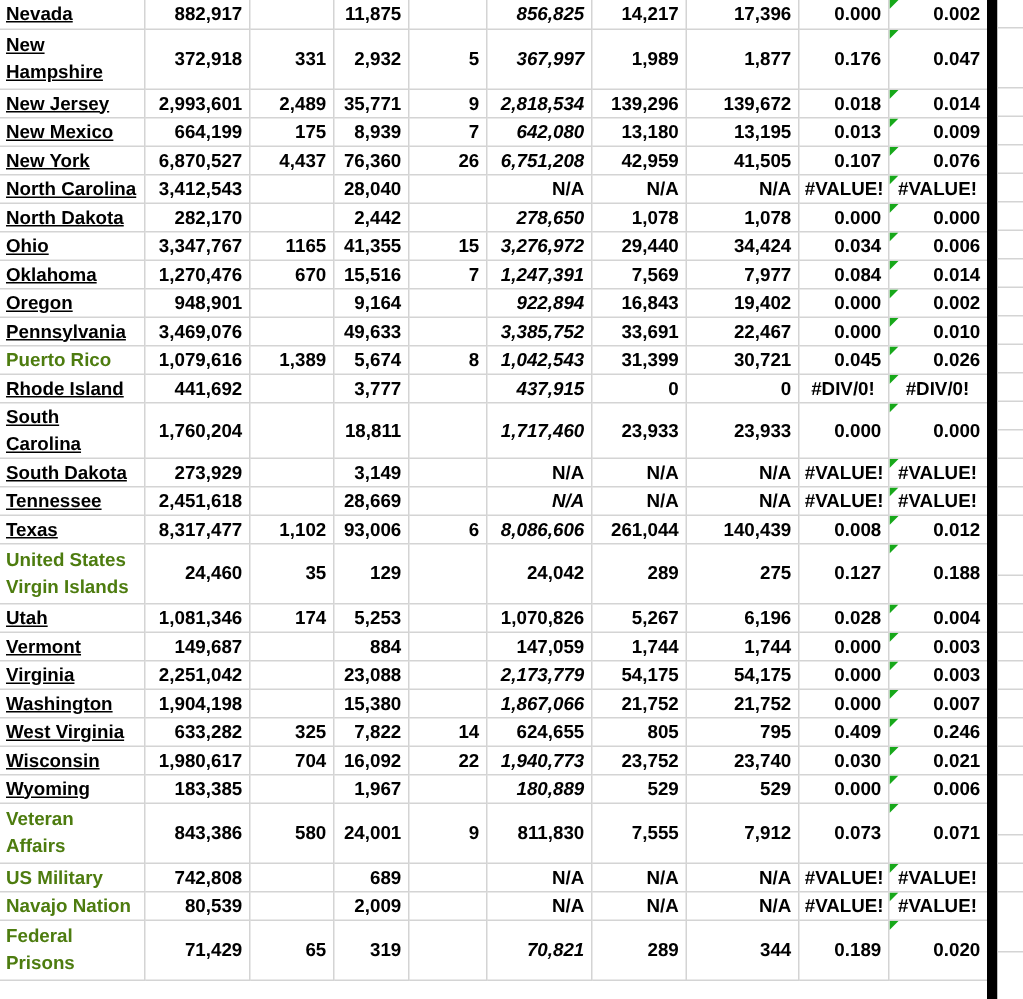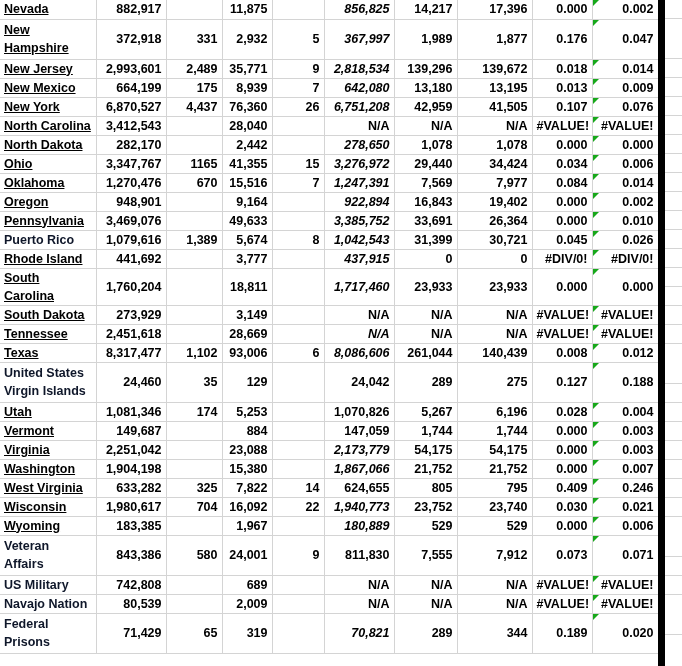--- a/index.html
+++ b/index.html
@@ -53,28 +53,28 @@
     font-weight: bold;
     padding-left: 2px;
     padding-right: 2px;
   }
   td.label span.link {
     text-decoration: underline;
     color: #000000;
   }
   td.label span.plain {
     text-decoration: none;
-    color: #0f172a;
+    color: #4d7c0f;
   }
   td.num {
     text-align: right;
     font-weight: bold;
   }
   td.num.ital { font-style: italic; }
-  td.err { text-align: right; font-weight: bold; margin-left: 18px; }
+  td.err { text-align: center; font-weight: bold; margin-left: 18px; }
 
   
   td.flag {
     position: relative;
   }
   td.flag::before {
     content: "";
     position: absolute;
     top: 0;
     left: 0;
@@ -247,21 +247,21 @@
           <td class="num flag">0.002</td>
         </tr>
         <tr style="height: 19px;">
           <td class="label"><span class="link">Pennsylvania</span></td>
           <td class="num">3,469,076</td>
           <td class="num"></td>
           <td class="num">49,633</td>
           <td class="num"></td>
           <td class="num ital">3,385,752</td>
           <td class="num">33,691</td>
-          <td class="num">26,364</td>
+          <td class="num">22,467</td>
           <td class="num">0.000</td>
           <td class="num flag">0.010</td>
         </tr>
         <tr style="height: 19px;">
           <td class="label"><span class="plain">Puerto Rico</span></td>
           <td class="num">1,079,616</td>
           <td class="num">1,389</td>
           <td class="num">5,674</td>
           <td class="num">8</td>
           <td class="num ital">1,042,543</td>

